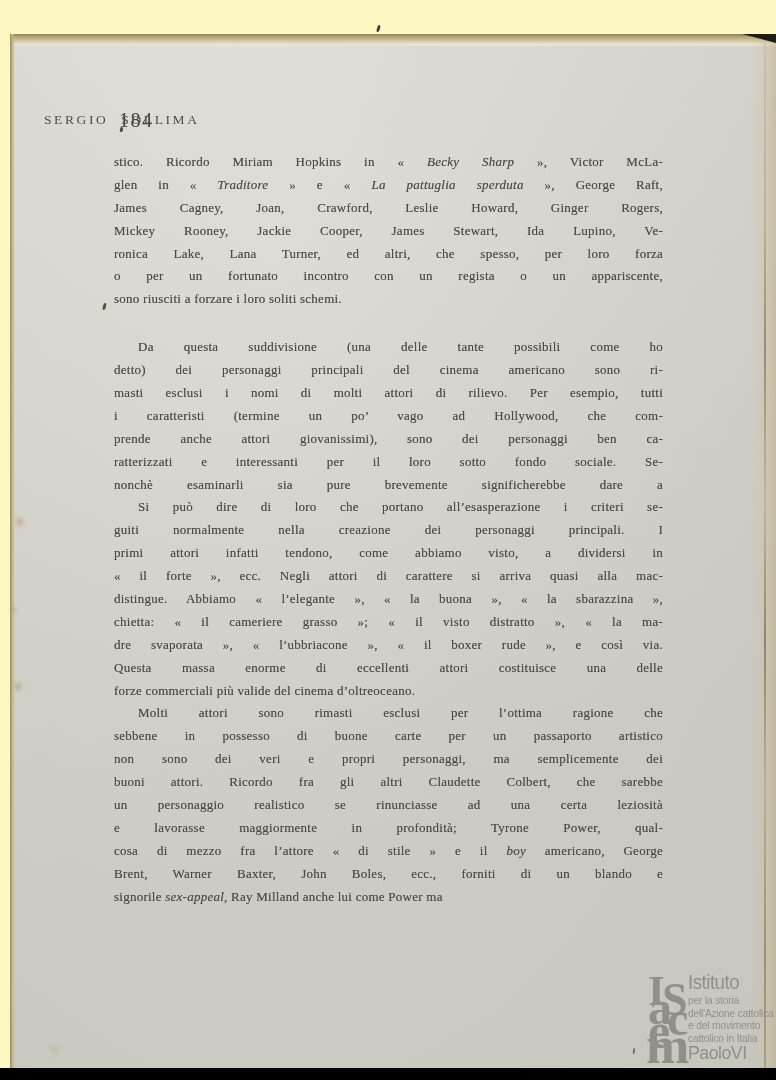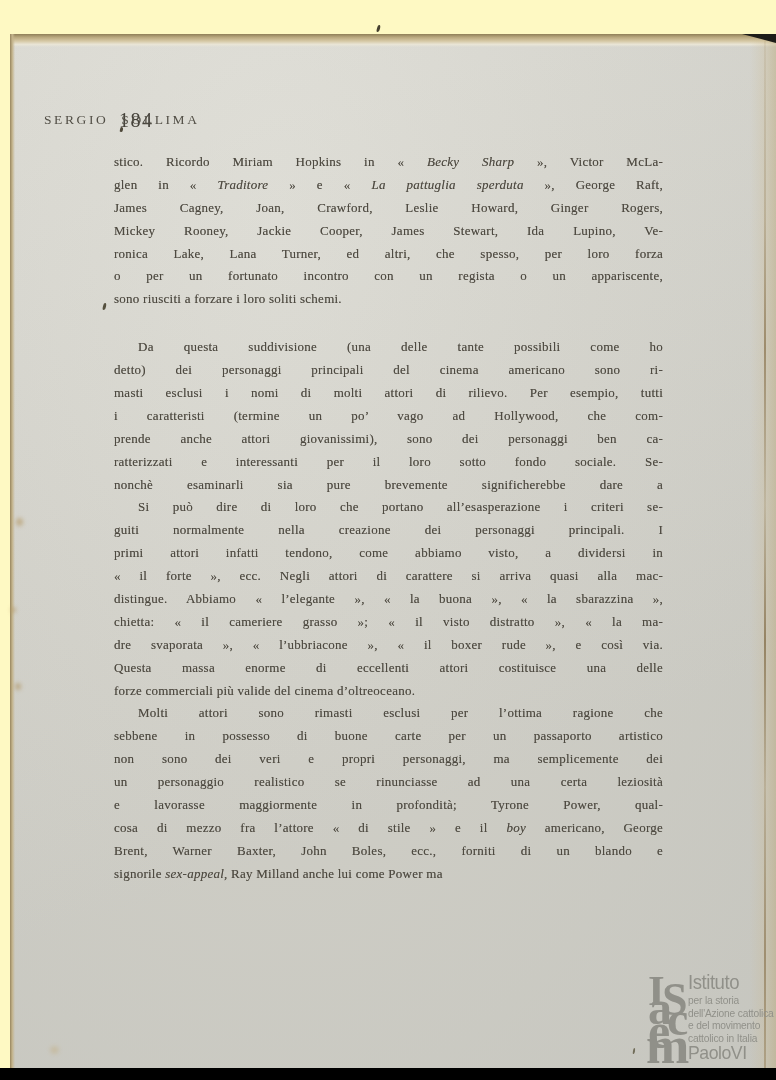--- a/index.html
+++ b/index.html
@@ -153,20 +153,21 @@
         <div class="line"><span>distingue. Abbiamo « l’elegante », « la buona », « la sbarazzina »,</span></div>
         <div class="line"><span>chietta: « il cameriere grasso »; « il visto distratto », « la ma-</span></div>
         <div class="line"><span>dre svaporata », « l’ubbriacone », « il boxer rude », e così via.</span></div>
         <div class="line"><span>Questa massa enorme di eccellenti attori costituisce una delle</span></div>
         <div class="line lastline"><span>forze commerciali più valide del cinema d’oltreoceano.</span></div>
       </div>
       <div class="para">
         <div class="line indent"><span>Molti attori sono rimasti esclusi per l’ottima ragione che</span></div>
         <div class="line"><span>sebbene in possesso di buone carte per un passaporto artistico</span></div>
         <div class="line"><span>non sono dei veri e propri personaggi, ma semplicemente dei</span></div>
+        <div class="line"><span>buoni attori. Ricordo fra gli altri Claudette Colbert, che sarebbe</span></div>
         <div class="line"><span>un personaggio realistico se rinunciasse ad una certa leziosità</span></div>
         <div class="line"><span>e lavorasse maggiormente in profondità; Tyrone Power, qual-</span></div>
         <div class="line"><span>cosa di mezzo fra l’attore « di stile » e il </span><i>boy</i><span> americano, George</span></div>
         <div class="line"><span>Brent, Warner Baxter, John Boles, ecc., forniti di un blando e</span></div>
         <div class="line lastline"><span>signorile </span><i>sex-appeal</i><span>, Ray Milland anche lui come Power ma</span></div>
       </div>
     </div>
 
   <div class="watermark">
     <div class="wm-logo">

